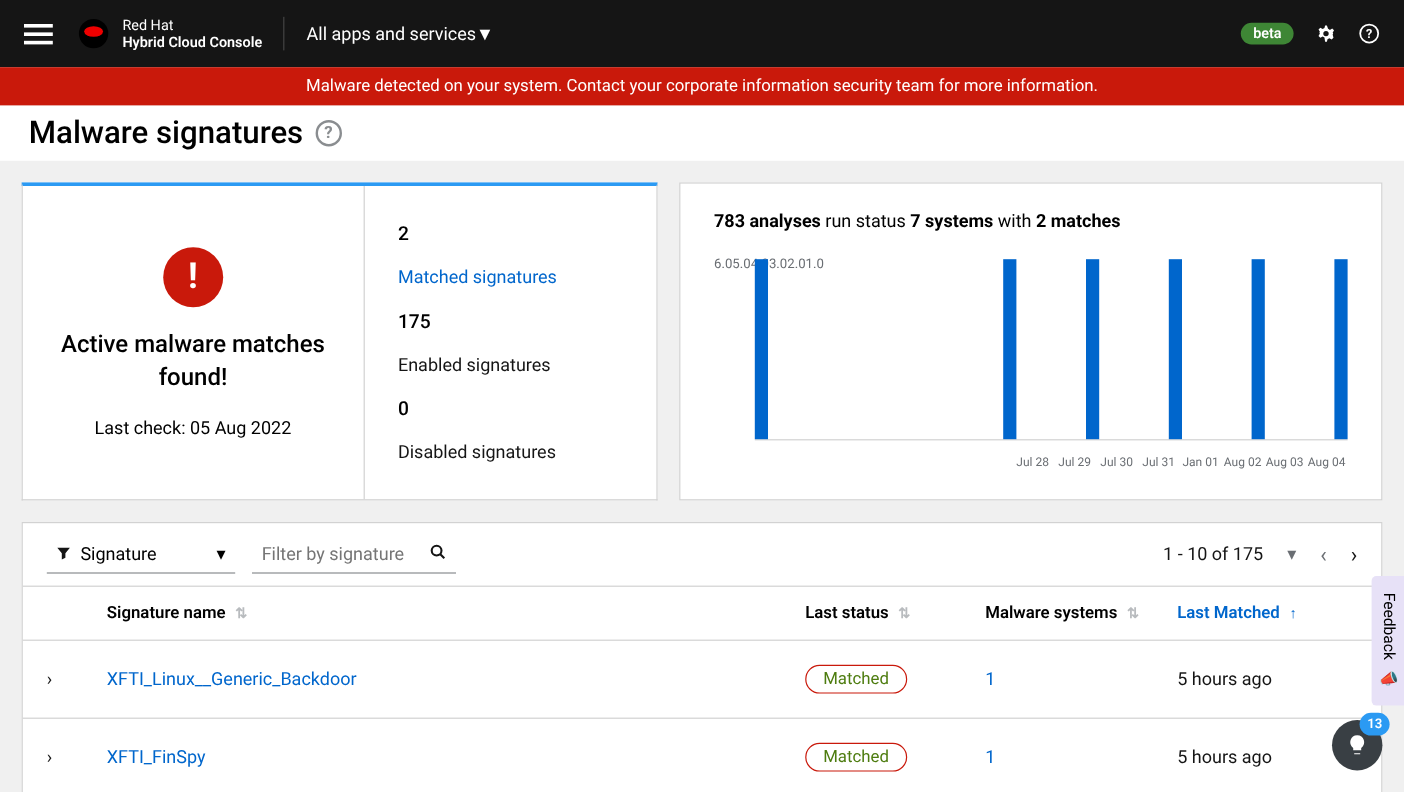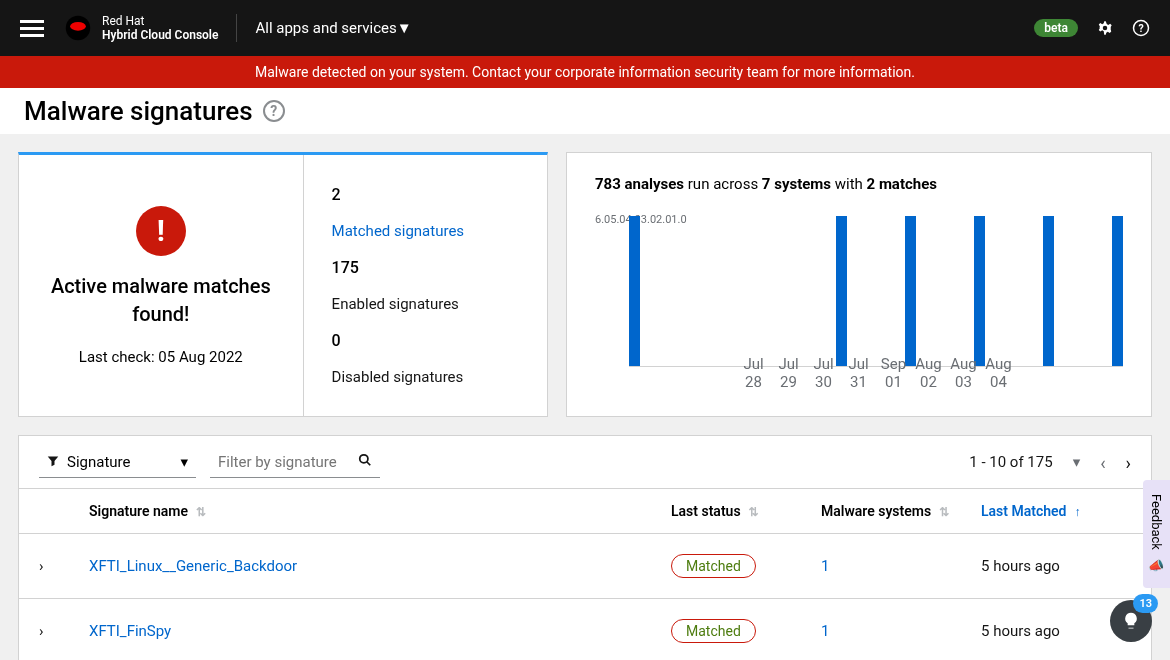--- a/index.html
+++ b/index.html
@@ -32,21 +32,21 @@
 .stat-num{font-size:16px;font-weight:500}
 .stat-label{font-size:15px;color:#151515;margin-top:18px}
 .stat-link{color:#06c;cursor:pointer}
 .card-right{flex:1;padding:22px 28px}
 .analyses-head{font-size:15px;margin-bottom:18px}
 .analyses-head b{font-weight:700}
 .chart-area{height:180px;display:flex;gap:10px;position:relative}
 .y-axis{display:flex;flex-direction:row;justify-content:space-between;font-size:11px;color:#6a6e73;text-align:right;width:24px;padding:2px 0 24px 0}
 .bars-wrap{flex:1;display:flex;align-items:flex-end;justify-content:space-between;border-bottom:1px solid #d2d2d2;padding-bottom:0;margin-bottom:24px;position:relative}
 .bar{width:11px;background:#0066cc}
-.x-labels{position:absolute;bottom:0;left:34px;right:0;display:flex;justify-content:center;font-size:15px;color:#6a6e73}
+.x-labels{position:absolute;bottom:0;left:34px;right:0;display:flex;justify-content:flex-end;font-size:10px;color:#6a6e73}
 .x-labels span{width:35px;text-align:center}
 .table-card{background:#fff;margin:0 18px;border:1px solid #d2d2d2}
 .table-toolbar{display:flex;align-items:center;padding:10px 20px;gap:14px}
 .filter-dd{display:flex;align-items:center;gap:50px;border-bottom:1px solid #8a8d90;padding:6px 8px;cursor:pointer;font-size:15px}
 .search-box{display:flex;align-items:center;border-bottom:1px solid #8a8d90;padding:6px 8px;gap:10px}
 .search-box input{border:none;outline:none;font-size:15px;width:130px}
 .pagination{display:flex;align-items:center;gap:20px;font-size:15px;color:#151515}
 .page-btn{color:#6a6e73;cursor:pointer;font-size:18px}
 .table-head{display:flex;padding:14px 20px;border-top:1px solid #d2d2d2;border-bottom:1px solid #d2d2d2;font-size:14px;font-weight:600}
 .col-expand{width:50px}
@@ -130,21 +130,21 @@
       </div>
       <div>
         <div class="stat-num">0</div>
         <div class="stat-label">Disabled signatures</div>
       </div>
     </div>
   </div>
 
   <div class="card card-right">
     <div class="analyses-head">
-      <b>783</b><b> analyses </b><span>run across </span><b>7 systems</b><span> with </span><b>2 matches</b>
+      <b>783</b><b> analyses </b><span>run status </span><b>7 systems</b><span> with </span><b>2 matches</b>
     </div>
     <div class="chart-area">
       <div class="y-axis" id="y-axis">
           <span>6.0</span>
           <span>5.0</span>
           <span>4.0</span>
           <span>3.0</span>
           <span>2.0</span>
           <span>1.0</span>
         </div>
@@ -156,21 +156,21 @@
           <div class="bar" style="height: 150px;"></div>
           <div class="bar" style="height: 150px;"></div>
           <div class="bar" style="height: 150px;"></div>
           <div class="bar" style="height: 150px;"></div>
         </div>
       <div class="x-labels" id="x-labels">
           <span>Jul 28</span>
           <span>Jul 29</span>
           <span>Jul 30</span>
           <span>Jul 31</span>
-          <span>Sep 01</span>
+          <span>Jan 01</span>
           <span>Aug 02</span>
           <span>Aug 03</span>
           <span>Aug 04</span>
         </div>
     </div>
   </div>
 </div>
 
 <div class="table-card">
   <div class="table-toolbar">

